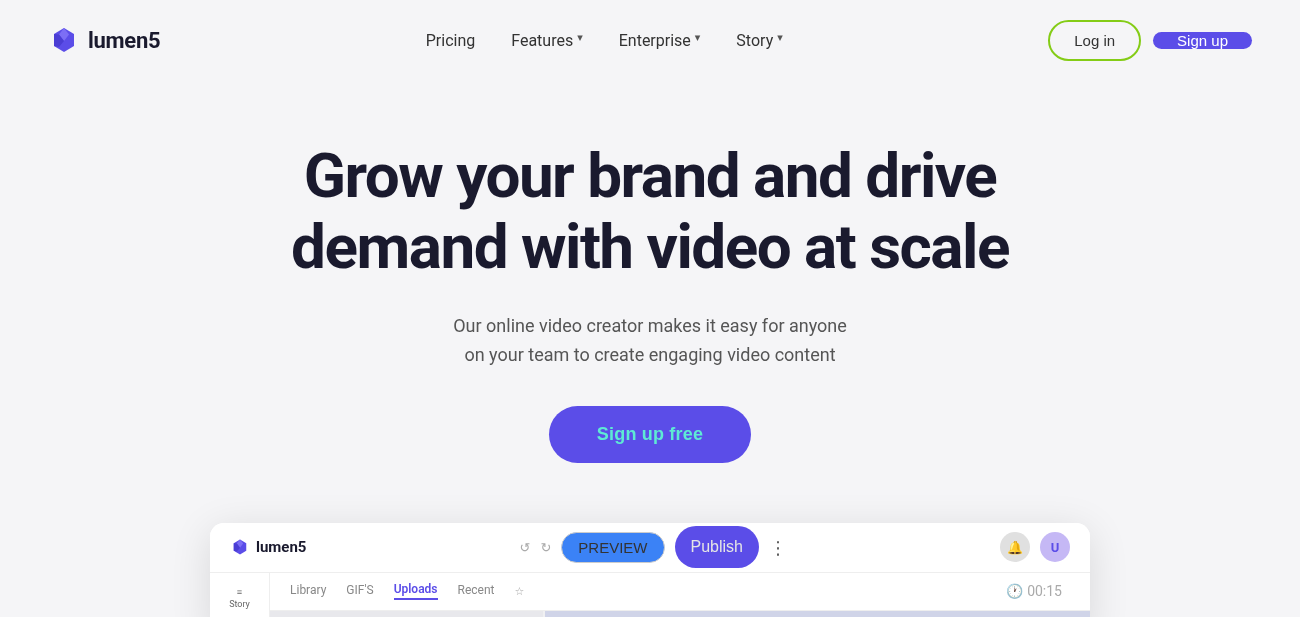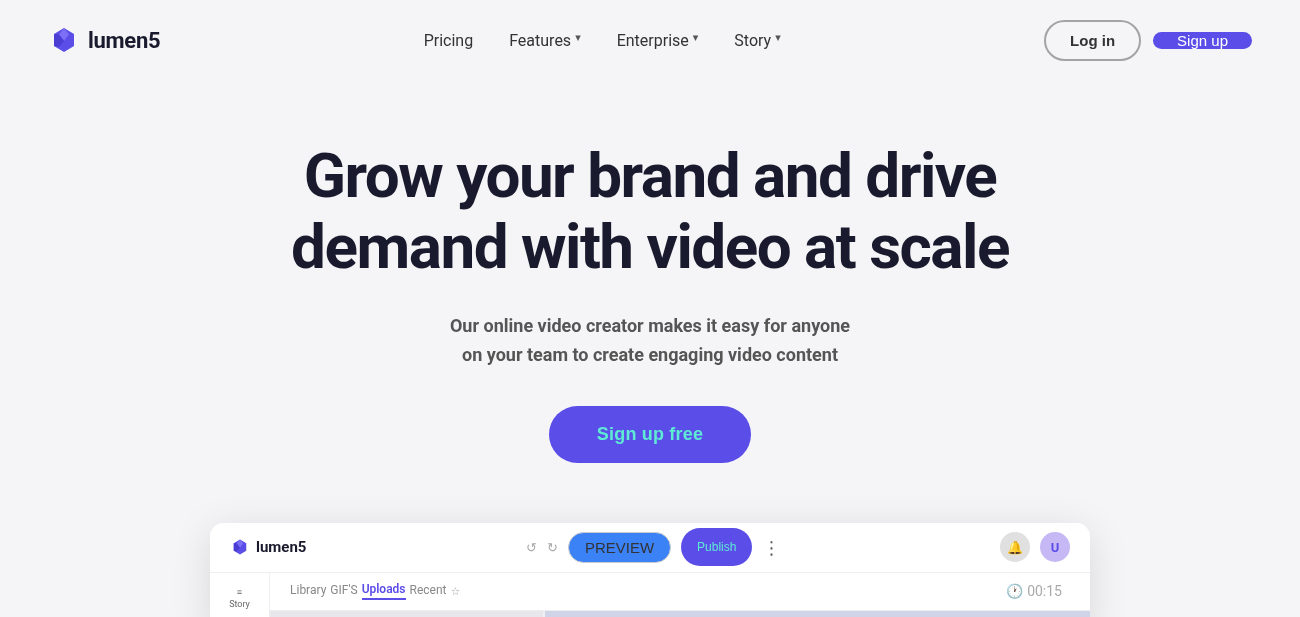--- a/index.html
+++ b/index.html
@@ -68,27 +68,27 @@
     }
 
     .nav-buttons {
       display: flex;
       align-items: center;
       gap: 12px;
     }
 
     .btn-login {
       padding: 10px 24px;
-      border: 2px solid #a3a3a3;
+      border: 2px solid #84cc16;
       border-radius: 50px;
       background: transparent;
       font-size: 15px;
       color: #333;
       cursor: pointer;
-      font-weight: 700;
+      font-weight: 400;
     }
 
     .btn-signup-nav {
       padding: 0 24px;
       border: none;
       border-radius: 50px;
       background: #5b4de8;
       font-size: 15px;
       color: #fff;
       cursor: pointer;
@@ -110,21 +110,21 @@
       max-width: 780px;
       margin: 0 auto 28px;
     }
 
     .hero-subtitle {
       font-size: 18px;
       color: #555;
       line-height: 1.65;
       max-width: 480px;
       margin: 0 auto 36px;
-      font-weight: 700;
+      font-weight: 400;
     }
 
     .btn-signup-free {
       display: inline-block;
       padding: 18px 48px;
       background: #5b4de8;
       color: #5eead4;
       border: none;
       border-radius: 50px;
       font-size: 18px;
@@ -180,22 +180,22 @@
       font-size: 15px;
       color: #333;
       cursor: pointer;
     }
 
     .btn-publish {
       padding: 12px 16px;
       border: none;
       border-radius: 50px;
       background: #5b4de8;
-      font-size: 12px;
-      color: #5eead4;
+      font-size: 16px;
+      color: #e5e5e5;
       cursor: pointer;
     }
 
     .app-topbar-right {
       display: flex;
       align-items: center;
       gap: 10px;
     }
 
     .icon-circle {
@@ -240,21 +240,21 @@
 
     .sidebar-icon span {
       display: block;
       font-size: 9px;
       margin-top: 2px;
     }
 
     .app-tabs {
       display: flex;
       align-items: center;
-      gap: 4px;
+      gap: 20px;
       padding: 0 20px;
       border-bottom: 1px solid #eee;
       background: #fff;
       height: 38px;
     }
 
     .app-tab {
       font-size: 12px;
       color: #888;
       cursor: pointer;

